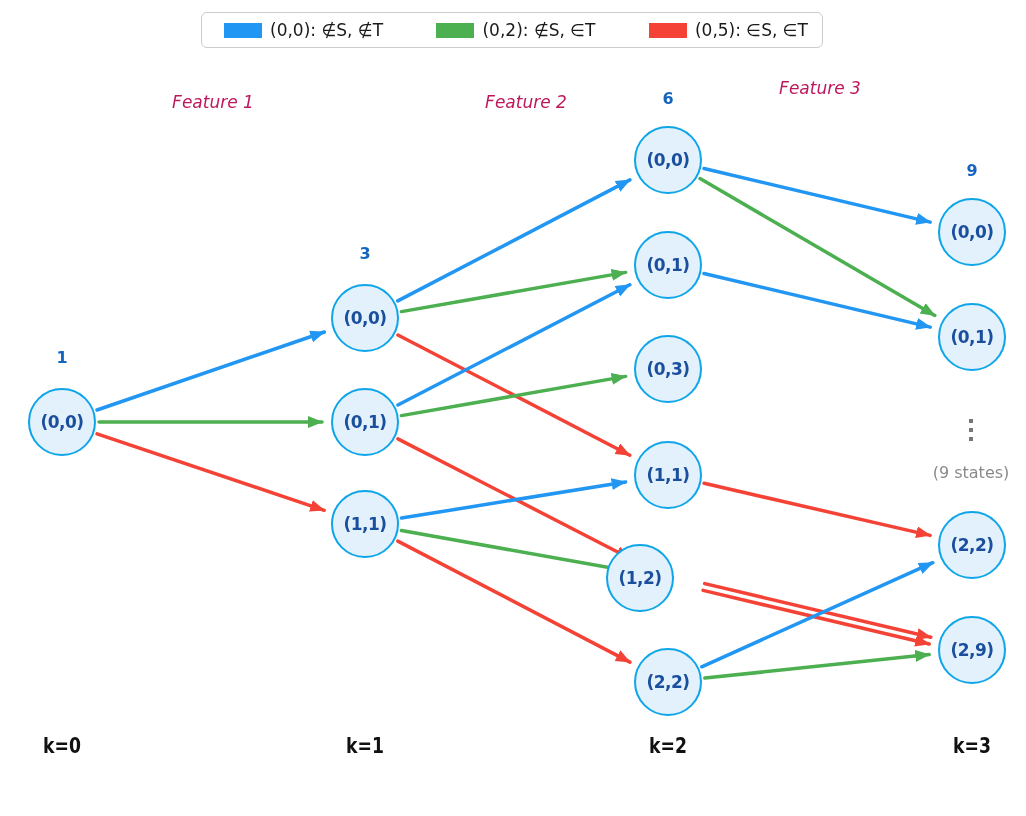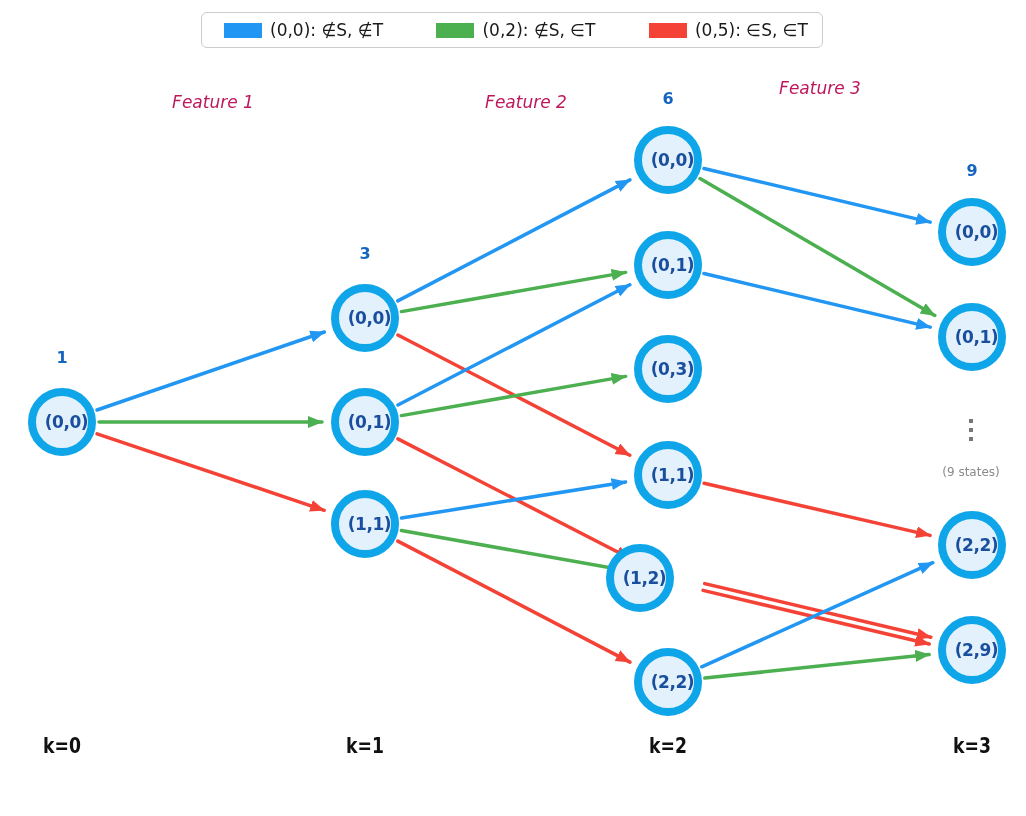--- a/index.html
+++ b/index.html
@@ -78,24 +78,24 @@
     white-space: nowrap;
   }
 
   
   .state-node {
     width: 68px;
     height: 68px;
     box-sizing: border-box;
     border-radius: 50%;
     background: #e3f1fc;
-    border: 8px solid #0ea5e9;
-    display: flex;
-    align-items: center;
-    justify-content: flex-end;
+    border: 2px solid #0ea5e9;
+    display: flex;
+    align-items: center;
+    justify-content: center;
     transform: translate(-50%, -50%);
   }
   .node-label {
     font-size: 17px;
     font-weight: bold;
     color: #1a4f9e;
     letter-spacing: -0.5px;
     white-space: nowrap;
   }
 
@@ -107,21 +107,21 @@
     gap: 5px;
     align-items: center;
   }
   #ellipsis-dots .dot {
     width: 4px;
     height: 4px;
     background: #777777;
   }
   #ellipsis-text {
     transform: translate(-50%, -50%);
-    font-size: 12px;
+    font-size: 16px;
     color: #8a8a8a;
     white-space: nowrap;
     text-align: center;
   }
 </style>
 </head>
 <body>
 
 <div id="figure">
   <svg id="edge-svg" xmlns="http://www.w3.org/2000/svg" viewBox="0 0 1026 816">

